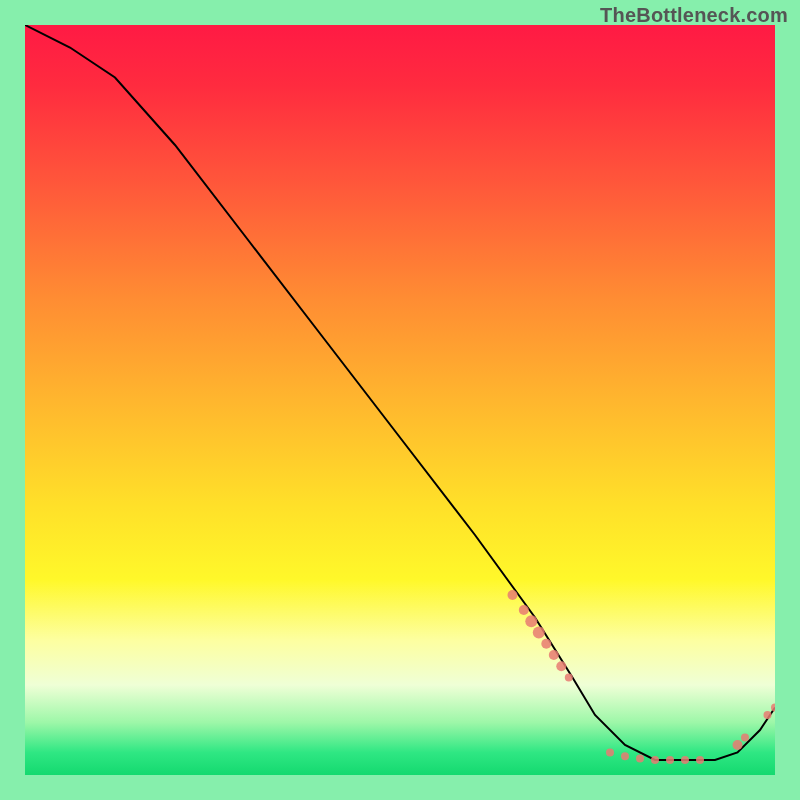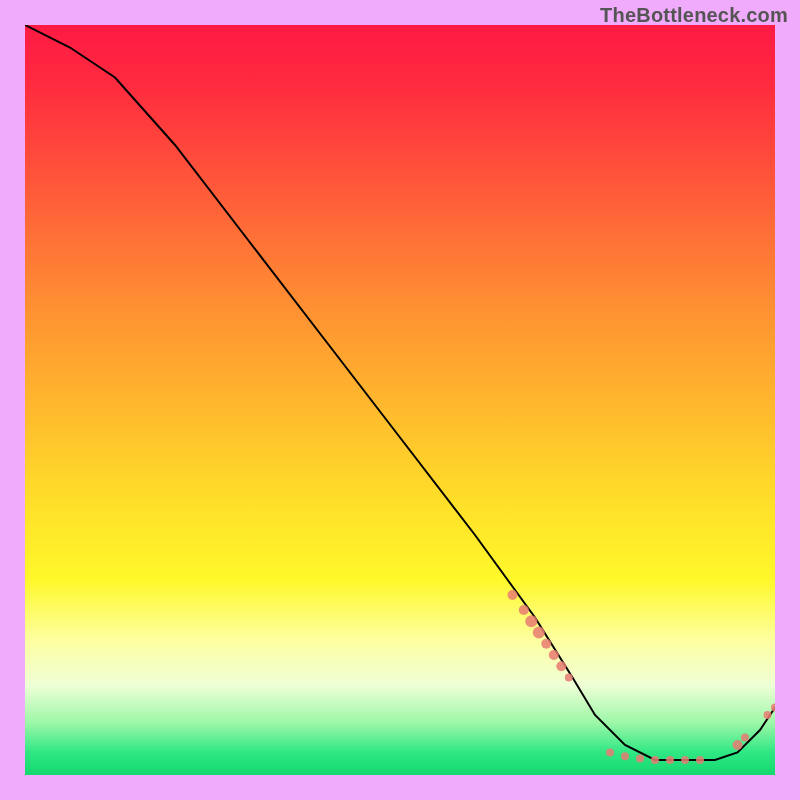--- a/index.html
+++ b/index.html
@@ -8,21 +8,21 @@
     width: 800px;
     height: 800px;
     background: #000;
     overflow: hidden;
     font-family: Arial, Helvetica, sans-serif;
   }
   .frame {
     position: relative;
     width: 800px;
     height: 800px;
-    background: #f0abfc;
+    background: #86efac;
   }
   .watermark {
     position: absolute;
     top: 4px;
     right: 12px;
     color: #555;
     font-size: 20px;
     font-weight: 600;
     letter-spacing: 0.2px;
     user-select: none;

